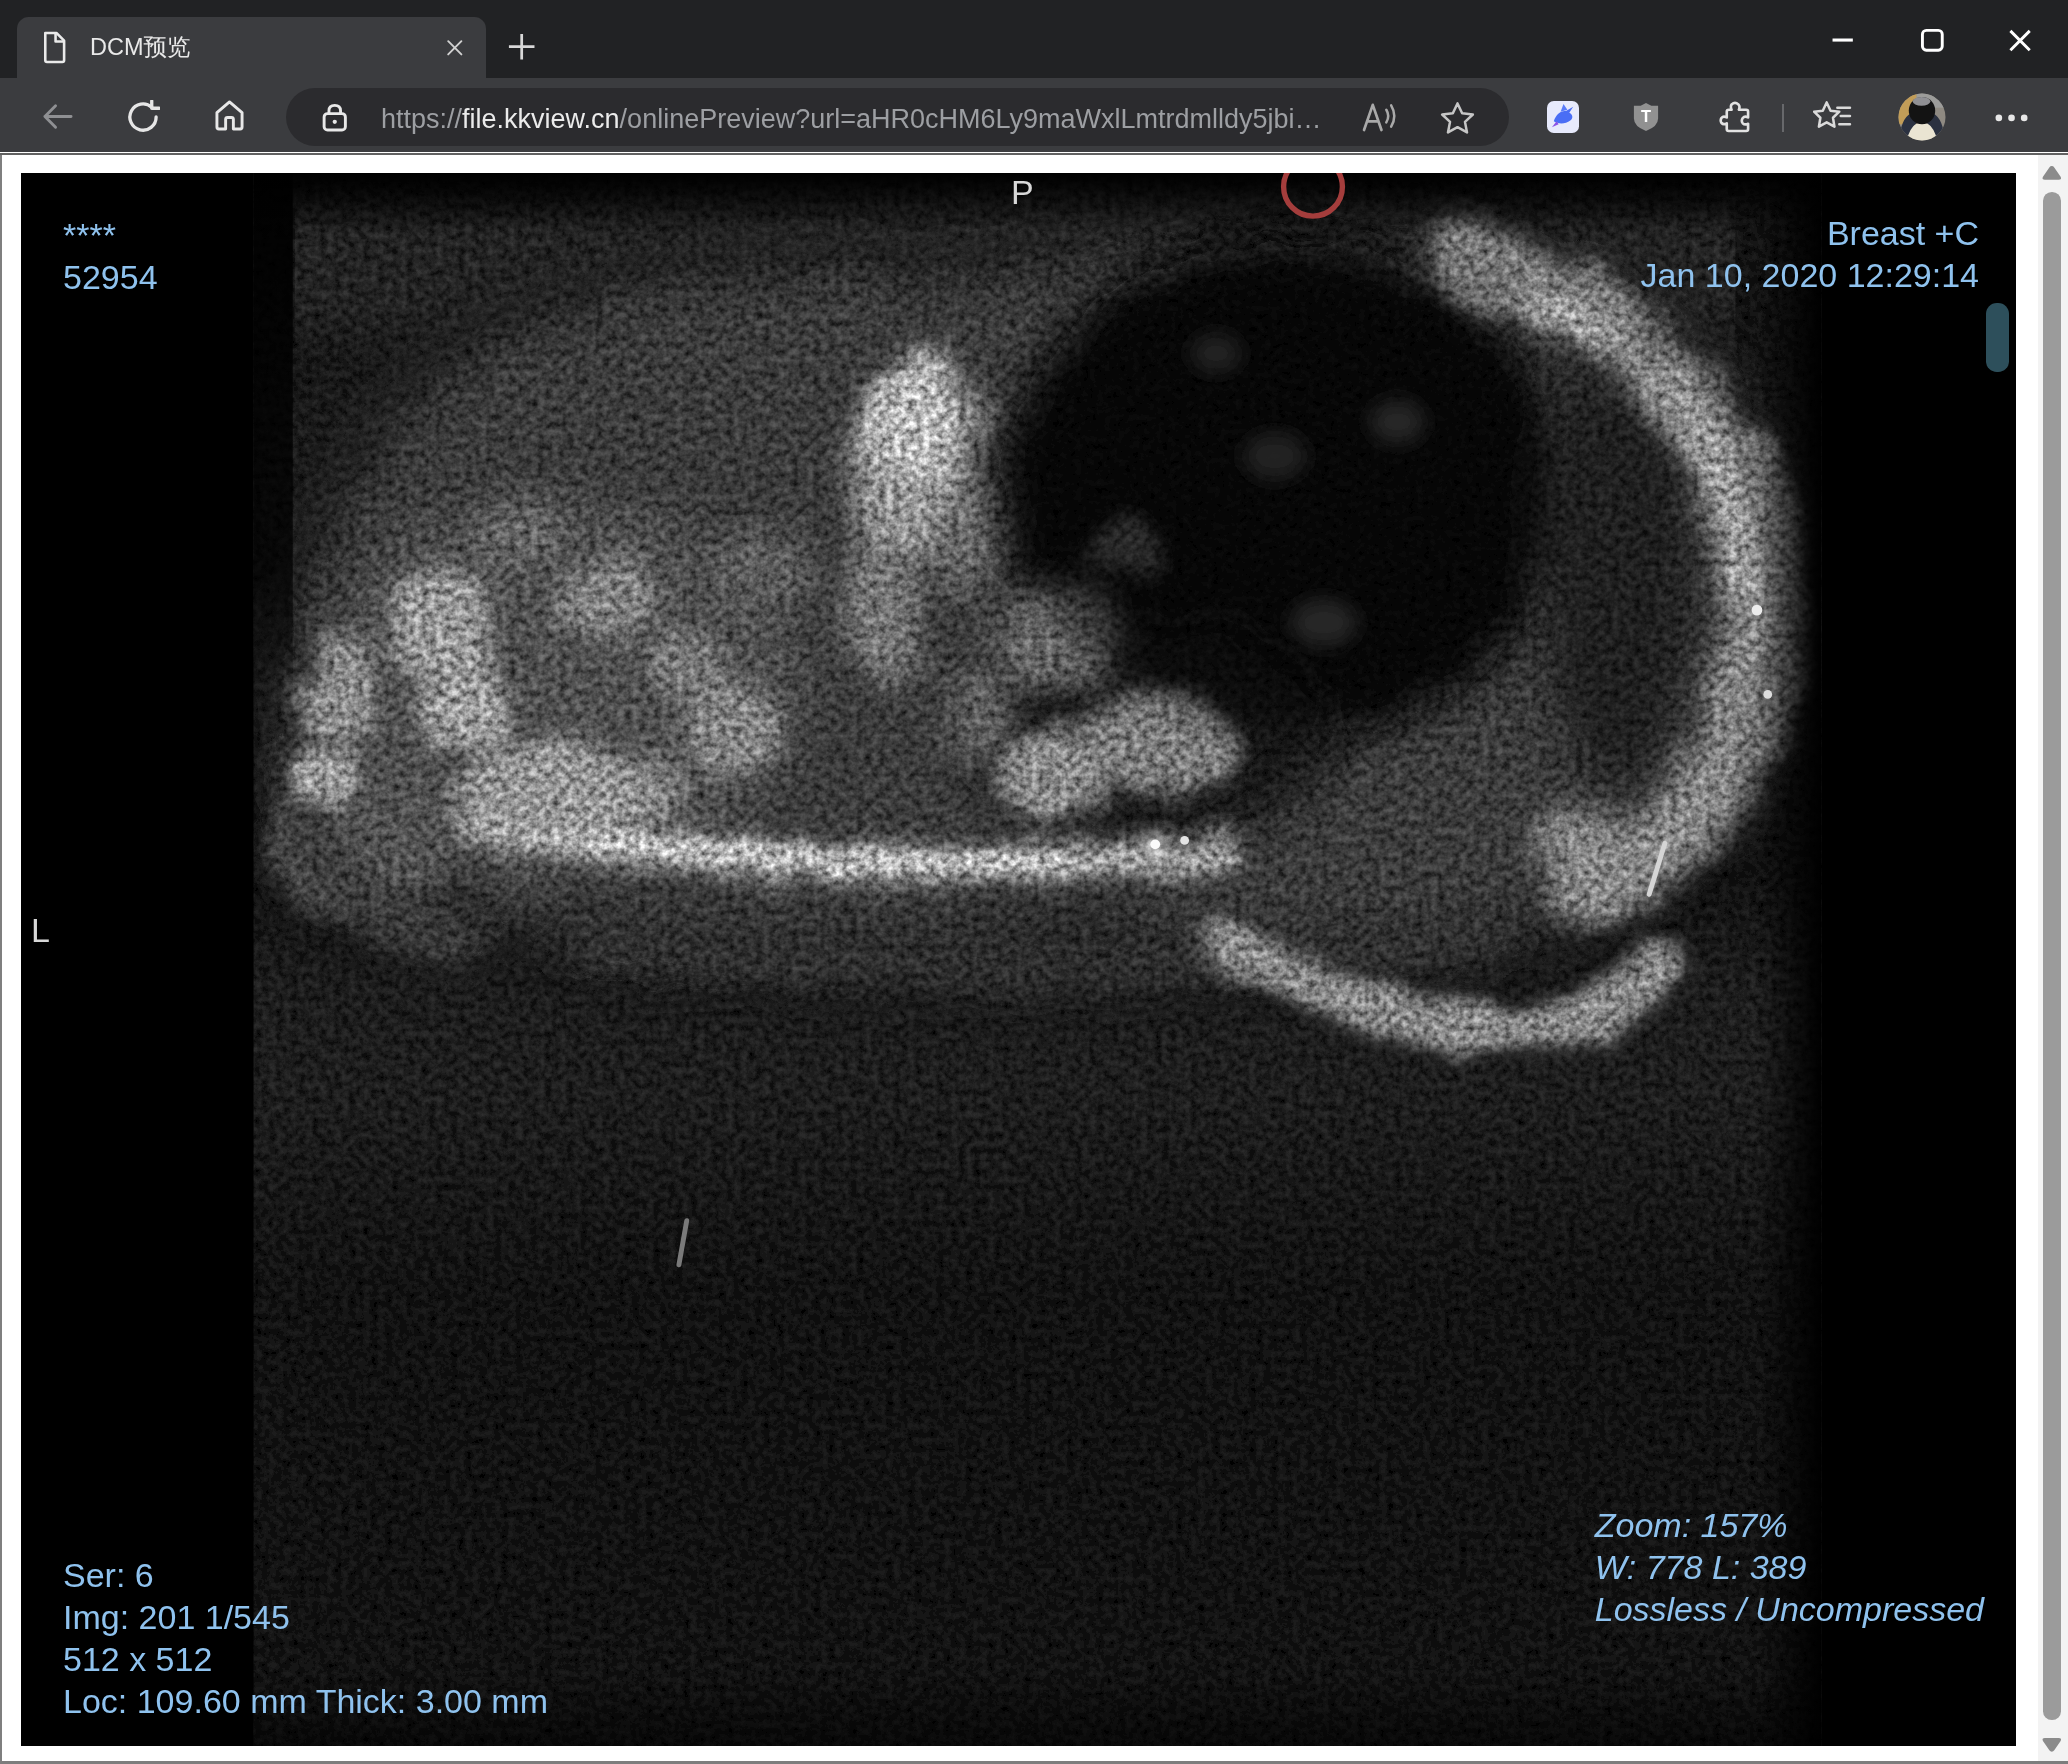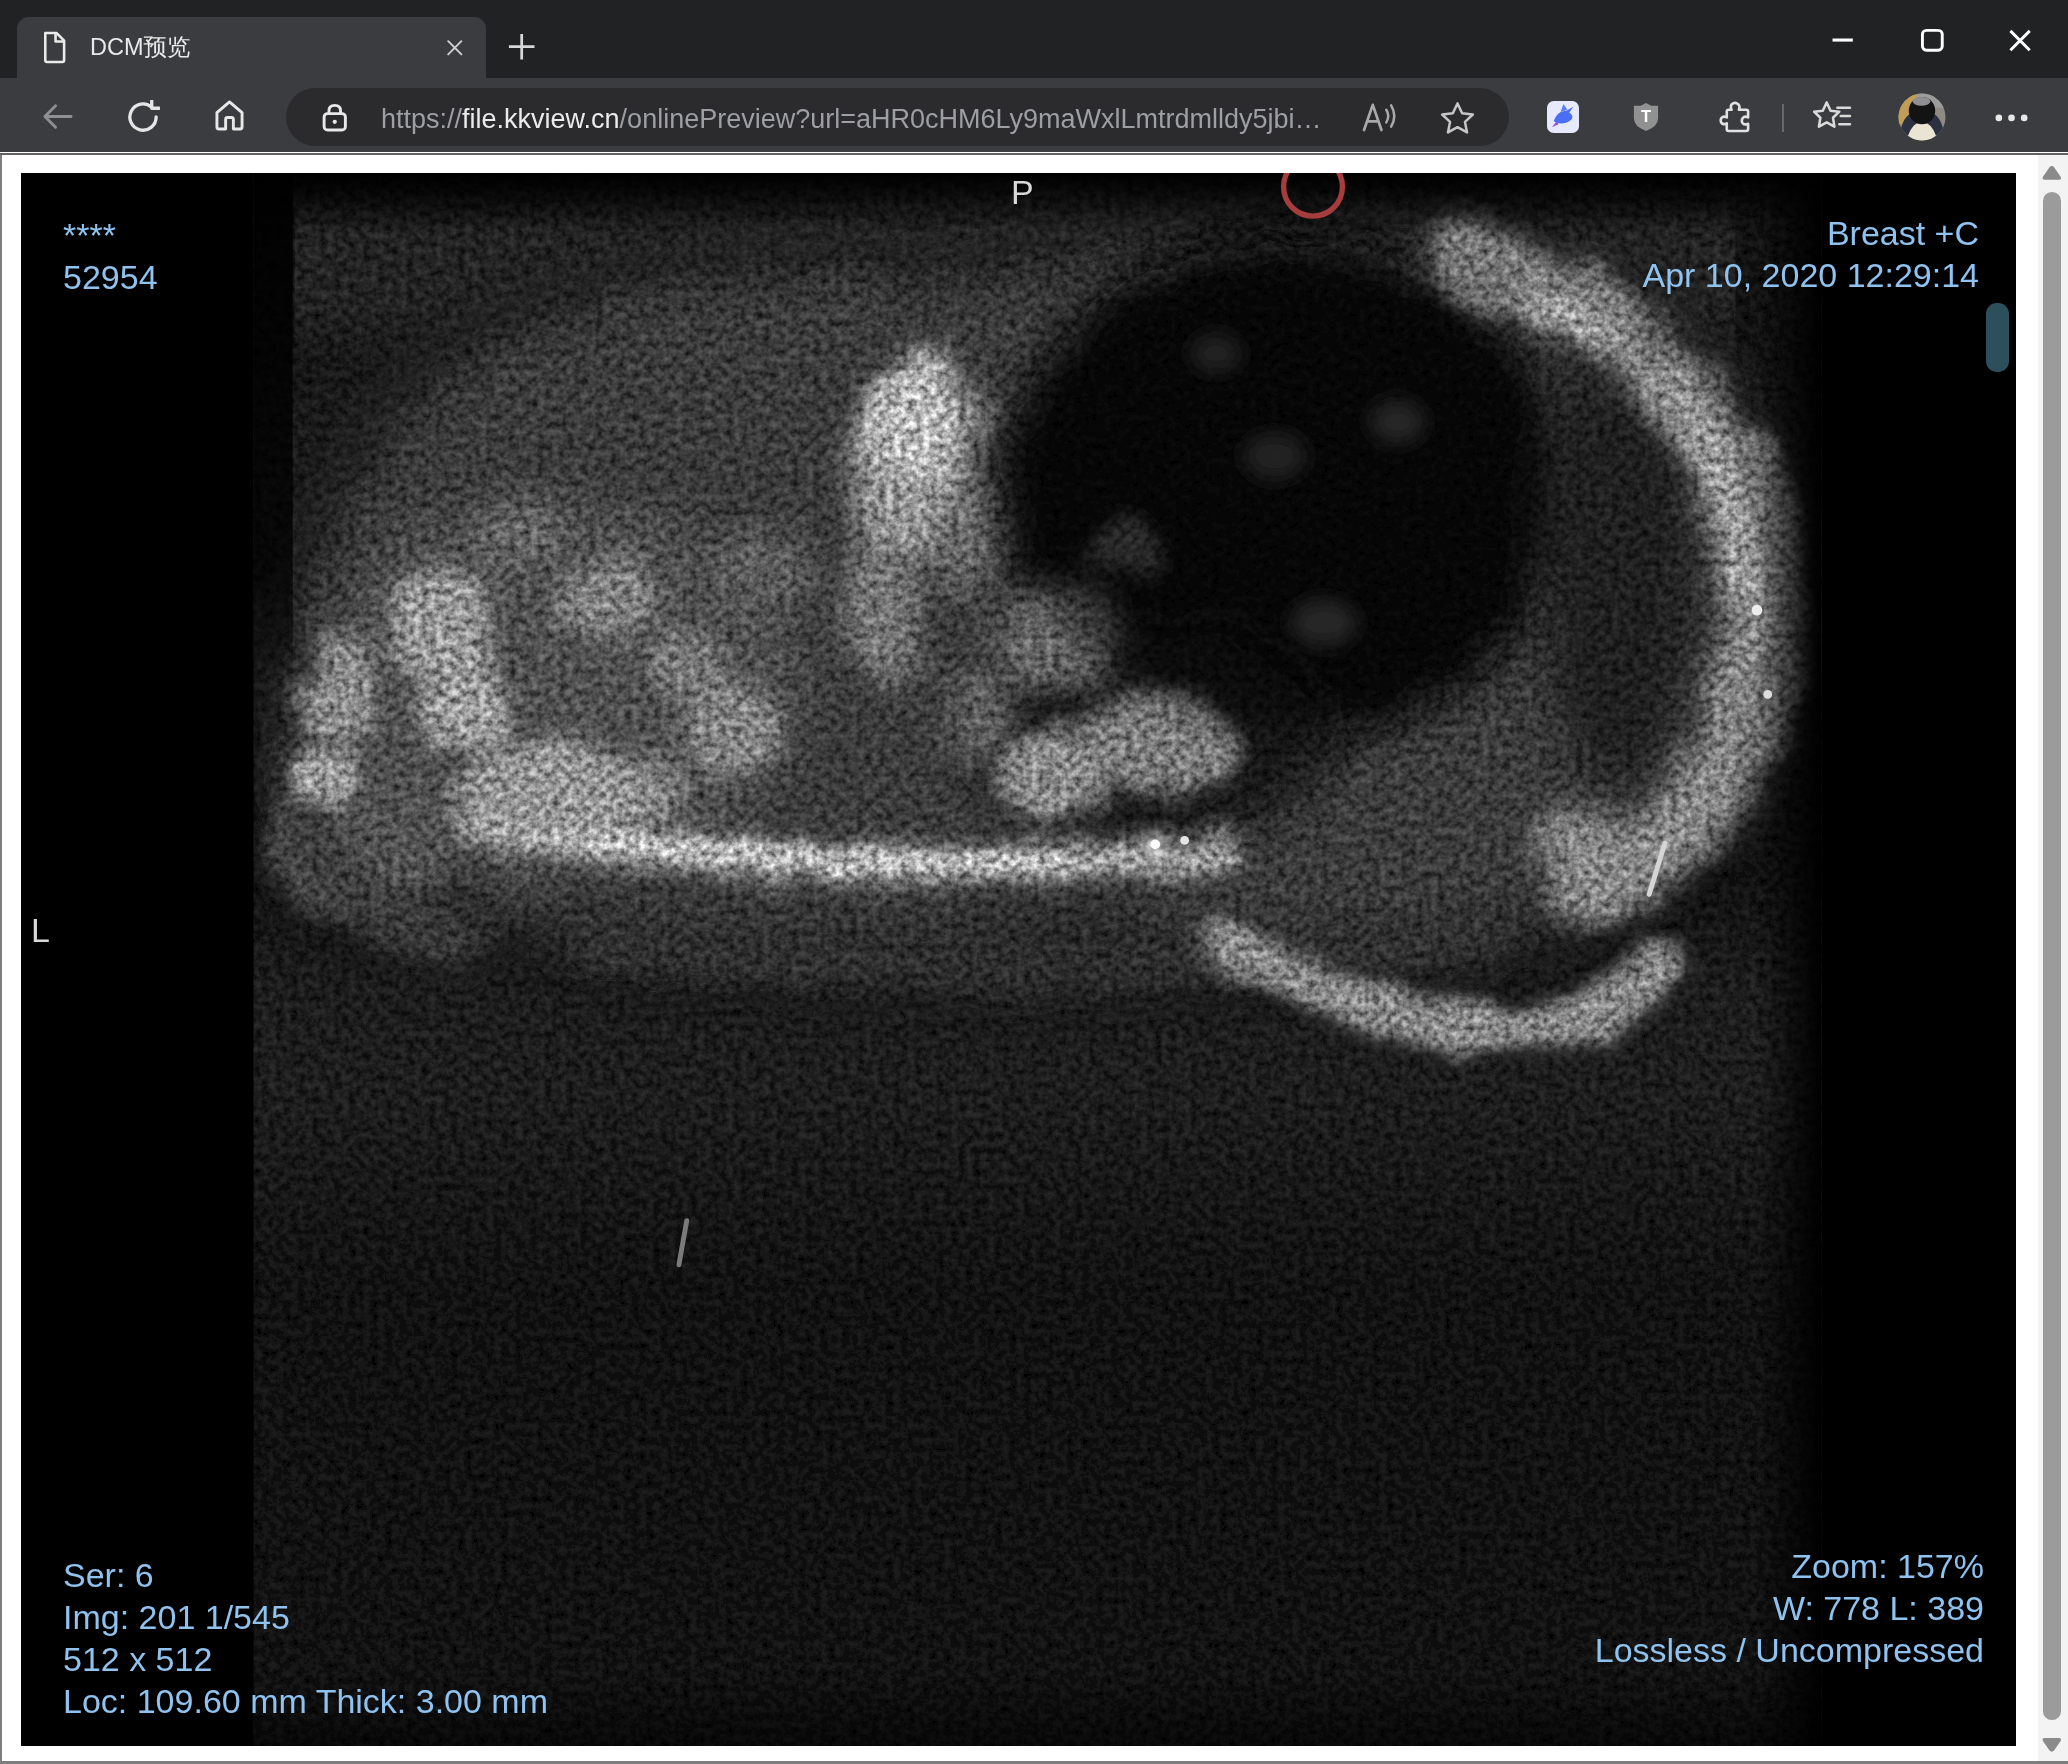--- a/index.html
+++ b/index.html
@@ -317,26 +317,26 @@
  </g>
 
  <circle cx="1339" cy="190" r="30" fill="none" stroke="#a43d3c" stroke-width="5.5"></circle>
 </svg>
 
 <div class="abs" style="left:1986px;top:303px;width:22.5px;height:69px;background:#2d4f5b;border-radius:10.8px;"></div>
 
 <div class="ovl" style="left:63px;top:214px;">****
 52954</div>
 <div class="ovl" style="right:89px;top:212px;text-align:right;">Breast +C
-Apr 10, 2020 12:29:14</div>
+Jan 10, 2020 12:29:14</div>
 <div class="ovl" style="left:63px;top:1546px;margin-top:8px;">Ser: 6
 Img: 201 1/545
 512 x 512
 Loc: 109.60 mm Thick: 3.00 mm</div>
-<div class="ovl" style="right:84px;top:1545px;text-align:right;">Zoom: 157%
+<div class="ovl" style="right:84px;top:1504px;font-style:italic;">Zoom: 157%
 W: 778 L: 389
 Lossless / Uncompressed</div>
 <div class="abs" style="left:1011px;top:173px;font-size:34px;color:#d8d8d8;">P</div>
 <div class="abs" style="left:31px;top:911px;font-size:34px;color:#d8d8d8;">L</div>
 
 <div class="abs" style="left:2038px;top:155px;width:30px;height:1606px;background:#f3f3f3;"></div>
 <svg class="abs" style="left:2041px;top:164px" width="21.6" height="16.7" viewBox="0 0 22 17">
  <path d="M11 2 Q12.5 2 13.5 3.5 L20 13 Q21.5 16 18 16 H4 Q0.5 16 2 13 L8.5 3.5 Q9.5 2 11 2 Z" fill="#8b8b8b"></path>
 </svg>
 <div class="abs" style="left:2043px;top:192px;width:17.6px;height:1528px;background:#9b9b9b;border-radius:8.8px;"></div>

